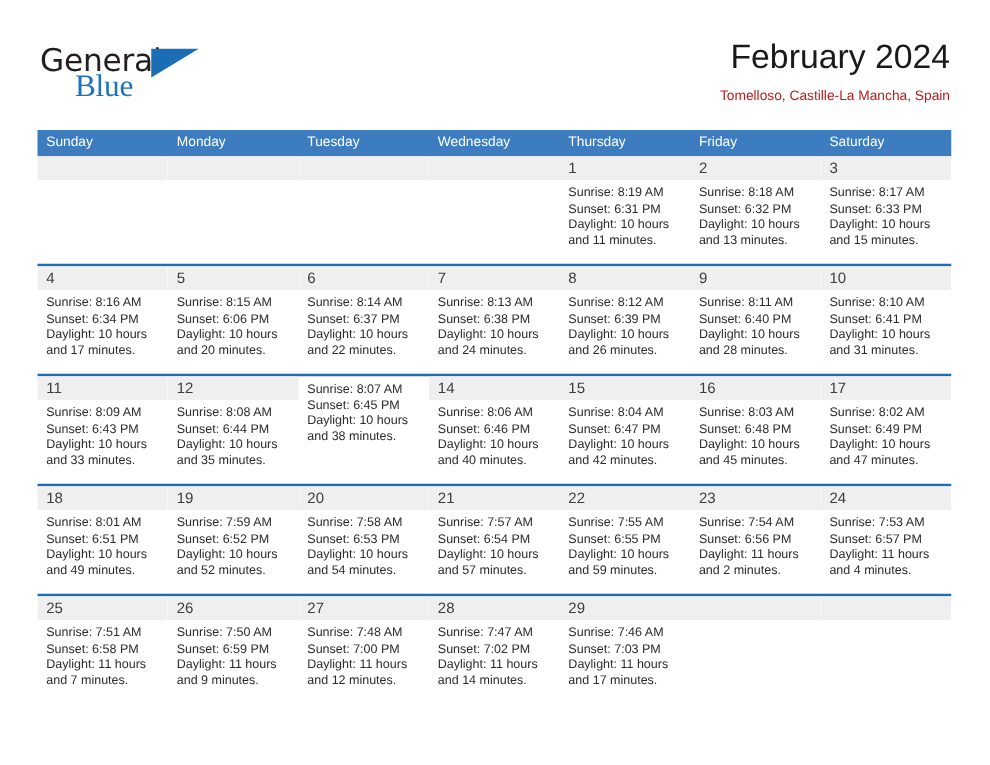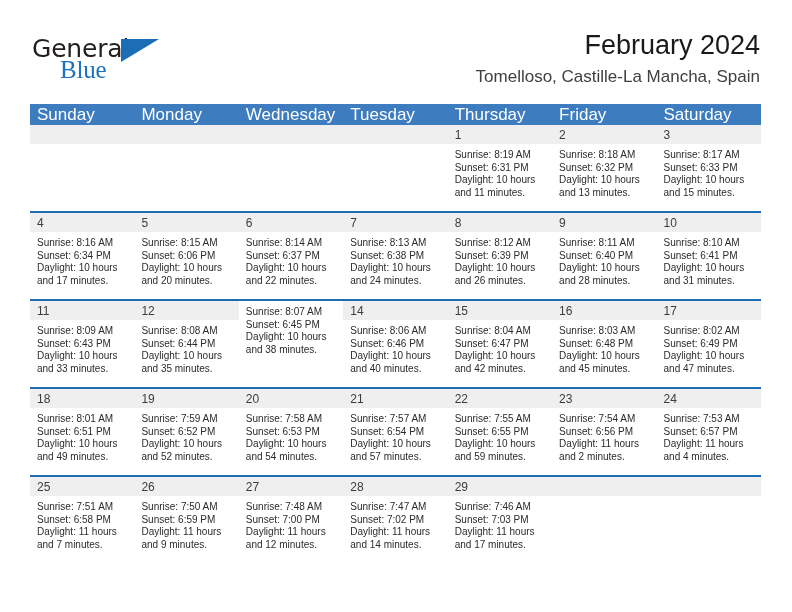--- a/index.html
+++ b/index.html
@@ -74,43 +74,43 @@
   }
   .cal-title {
     font-size: 27px;
     color: #1a1a1a;
     font-family: Liberation Sans, sans-serif;
     line-height: 34px;
     white-space: nowrap;
   }
   .cal-subtitle {
     margin-top: 6px;
-    font-size: 17px;
-    color: #404040;
+    font-size: 11px;
+    color: #b91c1c;
     line-height: 18px;
     white-space: nowrap;
   }
 
   
   .calendar {
     position: absolute;
     left: 30px;
     top: 104px;
     width: 731px;
   }
 
   .weekdays {
     display: flex;
     background: #3c7cbf;
     height: 21px;
   }
   .weekday {
     flex: 1 1 0;
     color: #ffffff;
-    font-size: 17px;
+    font-size: 11px;
     line-height: 21px;
     padding-left: 7px;
     box-sizing: border-box;
     white-space: nowrap;
   }
 
   .week {
     display: flex;
     border-top: 2px solid #1f6cb0;
     height: 86px;
@@ -171,22 +171,22 @@
       <div class="cal-title">February 2024</div>
       <div class="cal-subtitle">Tomelloso, Castille-La Mancha, Spain</div>
     </div>
 
   </div>
 
   <div class="calendar">
     <div class="weekdays" id="weekday-row">
         <div class="weekday">Sunday</div>
         <div class="weekday">Monday</div>
+        <div class="weekday">Tuesday</div>
         <div class="weekday">Wednesday</div>
-        <div class="weekday">Tuesday</div>
         <div class="weekday">Thursday</div>
         <div class="weekday">Friday</div>
         <div class="weekday">Saturday</div>
       </div>
     <div id="weeks-container">
         <div class="week">
           <div class="day empty">
             <div class="day-number-band"><span class="day-number"></span></div>
           </div>
           <div class="day empty">

